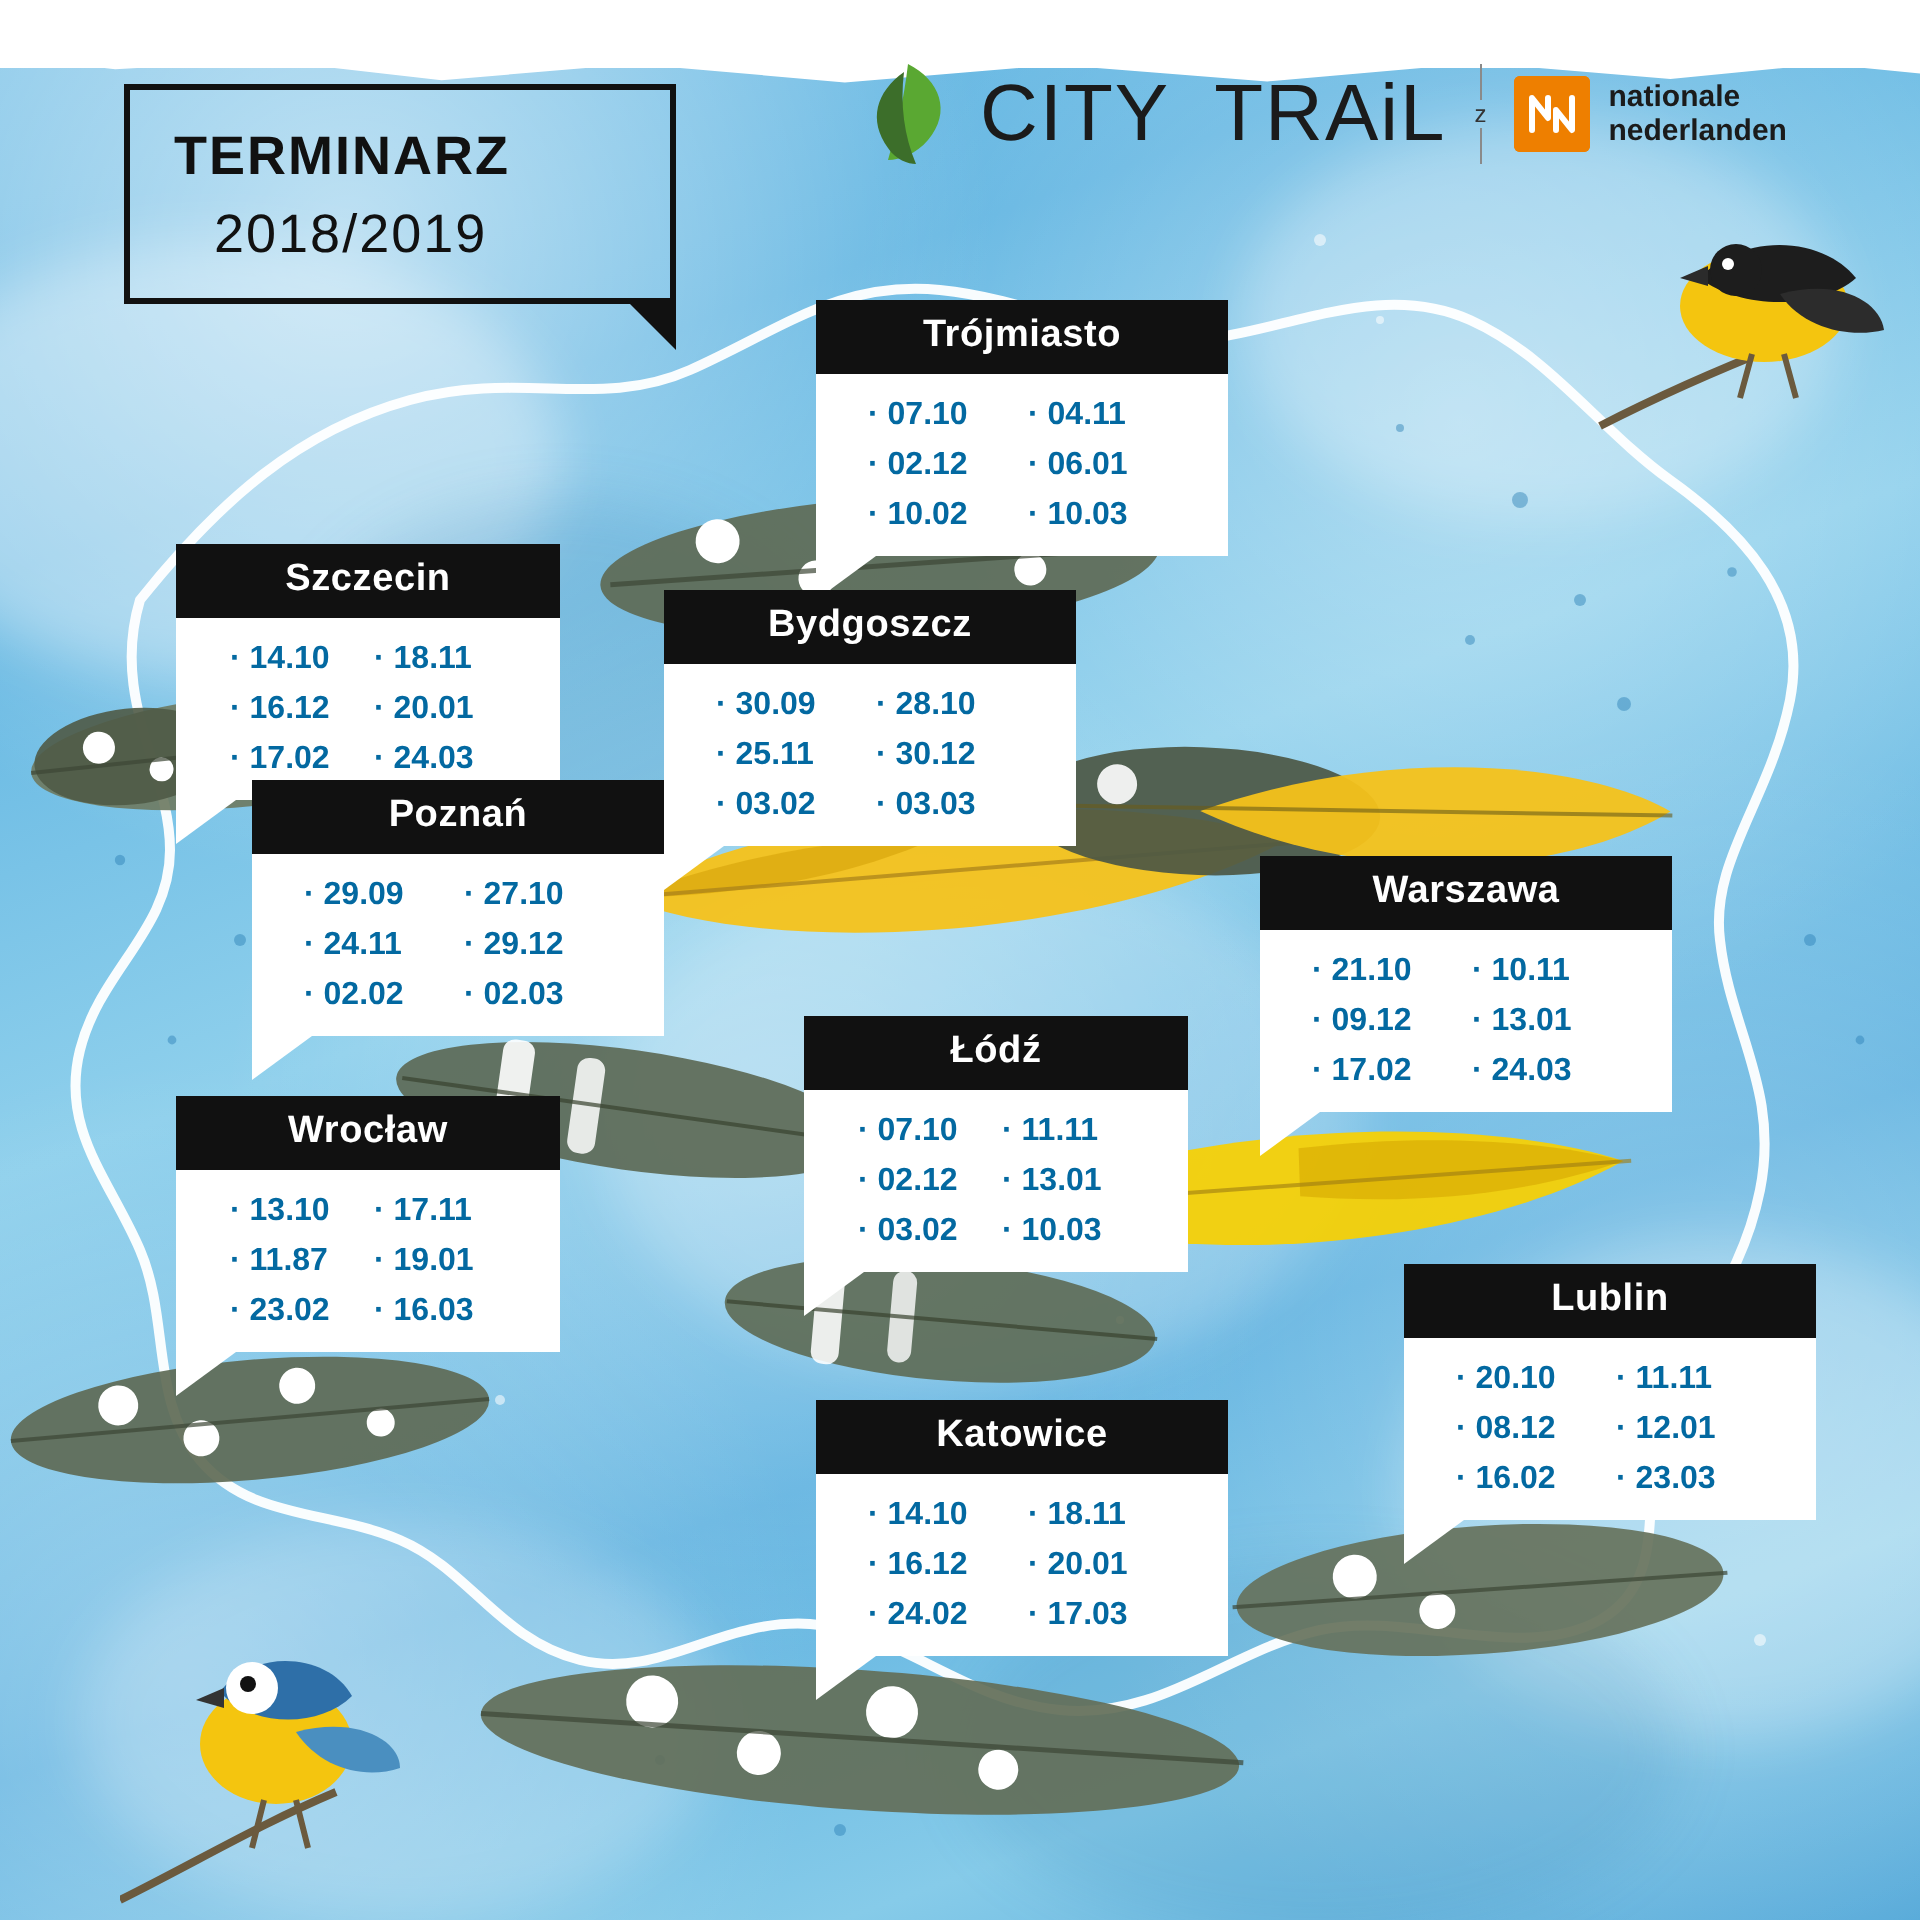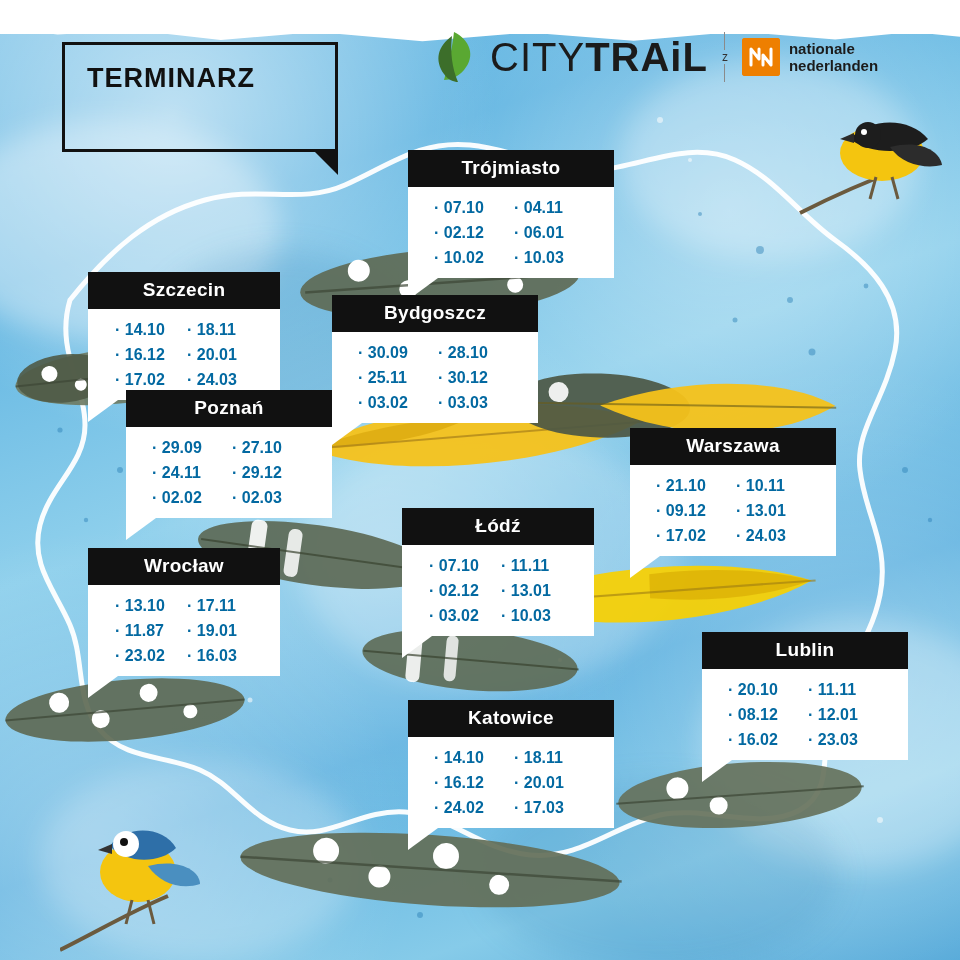--- a/index.html
+++ b/index.html
@@ -67,21 +67,22 @@
     height: 54px;
     position: relative;
   }
   .citytrail-text {
     font-size: 40px;
     letter-spacing: 1px;
     color: #1b1b1b;
     font-weight: 400;
   }
   .citytrail-text b {
-    font-weight: bold;
+    font-weight: normal;
+    margin-left: 22px;
   }
   .sep-z {
     display: flex;
     flex-direction: column;
     align-items: center;
     color: #333;
     font-size: 12px;
   }
   .sep-z .bar {
     width: 1px;
@@ -384,20 +385,21 @@
       </div>
       <div class="nn-text">
         <div>nationale</div>
         <div>nederlanden</div>
       </div>
     </div>
   </div>
 
   <div class="terminarz">
     <div class="t1">TERMINARZ</div>
+    <div class="t2">2018/2019</div>
     <div class="notch"></div>
   </div>
 
   <div class="city wide" style="left:388px;top:150px;">
     <div class="hdr">Trójmiasto</div>
     <div class="body">
       <div class="row">
           <span class="d">07.10</span>
           <span class="d">04.11</span>
         </div>

